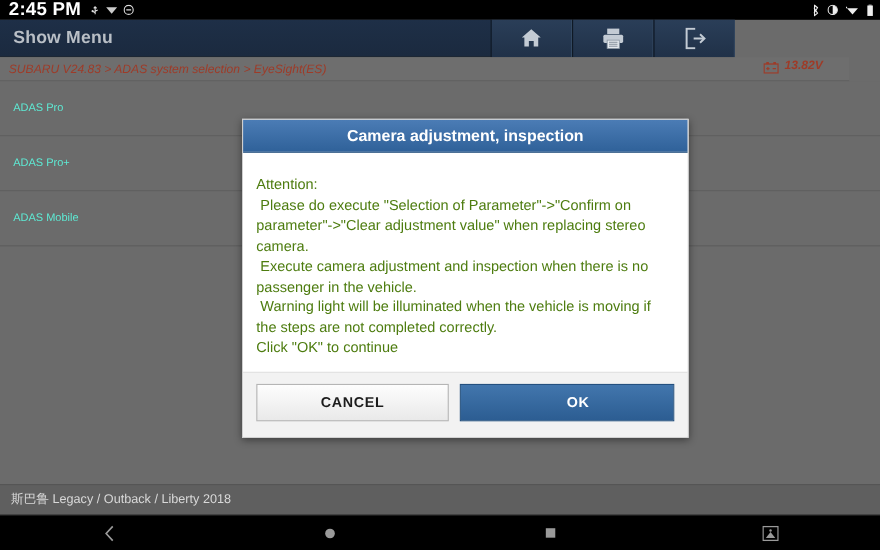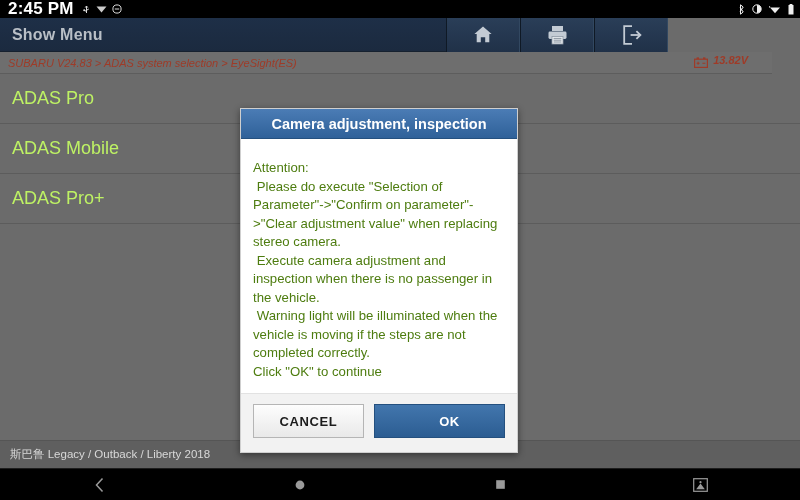--- a/index.html
+++ b/index.html
@@ -52,21 +52,21 @@
     color: #9e3b28; font-size: 11px; font-style: italic; padding-left: 8px;
     white-space: nowrap;
   }
   .volt-wrap { margin-left: auto; display: flex; align-items: flex-start; gap: 5px; padding-right: 24px; }
   .volt-text { color: #9e3b28; font-size: 11px; font-style: italic; font-weight: bold; }
 
   
   .list { position: absolute; top: 74px; left: 0; width: 800px; }
   .list-row {
     height: 50px; display: flex; align-items: center;
-    padding-left: 12px; color: #bef264; font-size: 18px;
+    padding-left: 12px; color: #5eead4; font-size: 10px;
     background: #6b6b6b; border-bottom: 1px solid #5c5c5c;
   }
 
   
   .footer {
     position: absolute; left: 0; bottom: 32px; width: 800px; height: 28px;
     background: #5f5f5f; border-top: 1px solid #555;
     padding: 5px 0 0 10px;
   }
   .footer-line { color: #d8d8d8; font-size: 11.5px; line-height: 16px; }
@@ -75,21 +75,21 @@
   .navbar {
     position: absolute; left: 0; bottom: 0; width: 800px; height: 32px;
     background: #000; display: flex; align-items: center;
     border-top: 1px solid #1d1d1d;
   }
   .nav-btn { flex: 1; display: flex; align-items: center; justify-content: center; }
   .nav-btn svg { display: block; }
 
   
   .modal {
-    position: absolute; left: 240px; top: 108px; width: 278px;
+    position: absolute; left: 220px; top: 108px; width: 406px;
     background: #fdfdfd;
     box-shadow: 0 2px 7px rgba(0,0,0,.45);
     border: 1px solid #cfcfcf;
   }
   .modal-header {
     height: 30px; background: linear-gradient(180deg, #4b7cb5 0%, #2f6199 100%);
     display: flex; align-items: center; justify-content: center;
     border-bottom: 1px solid #24507f;
   }
   .modal-title { color: #fff; font-size: 14.5px; font-weight: bold; }
@@ -213,24 +213,24 @@
       </span>
       <span class="volt-text">13.82V</span>
     </span>
   </div>
 
   <div class="list">
     <div class="list-row">
       <span>ADAS Pro</span>
     </div>
     <div class="list-row">
+      <span>ADAS Pro+</span>
+    </div>
+    <div class="list-row">
       <span>ADAS Mobile</span>
-    </div>
-    <div class="list-row">
-      <span>ADAS Pro+</span>
     </div>
   </div>
 
   <div class="footer">
     <div class="footer-line">斯巴鲁 Legacy / Outback / Liberty 2018</div>
   </div>
 
   <div class="navbar">
     <div class="nav-btn">
       <span>

